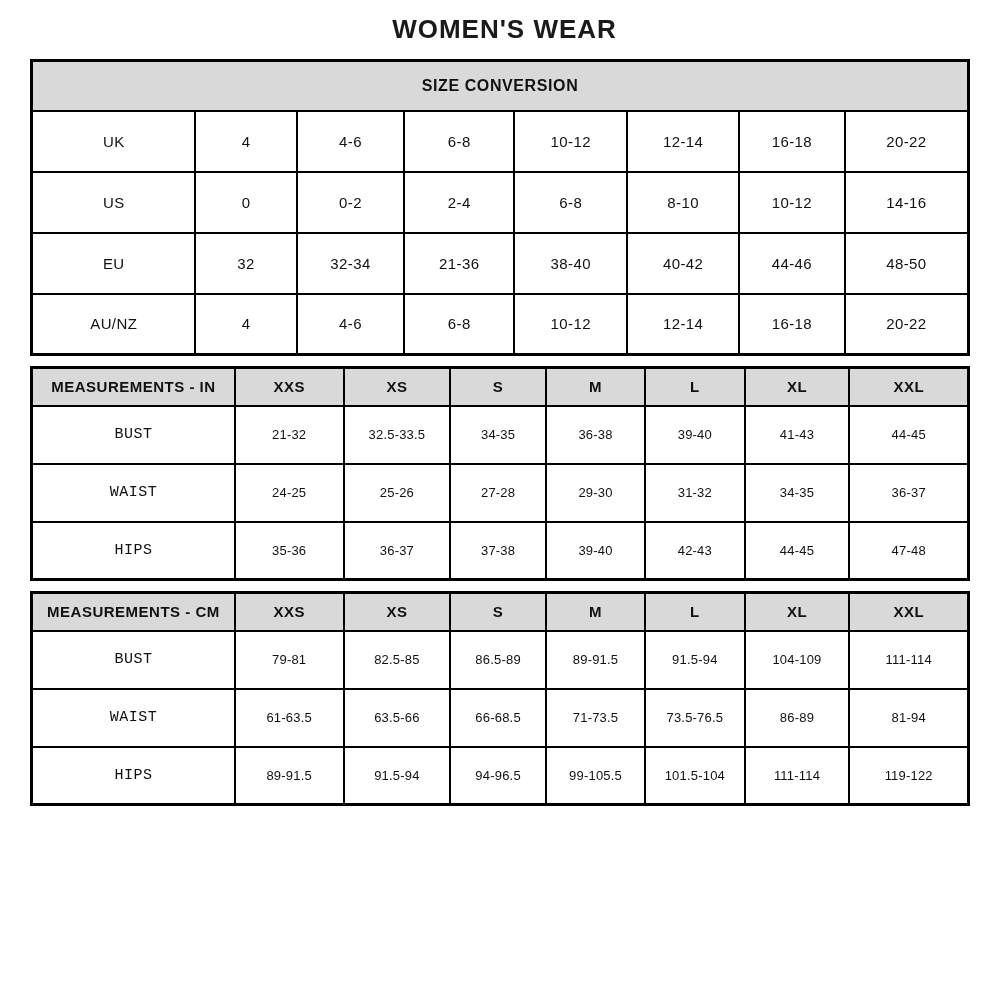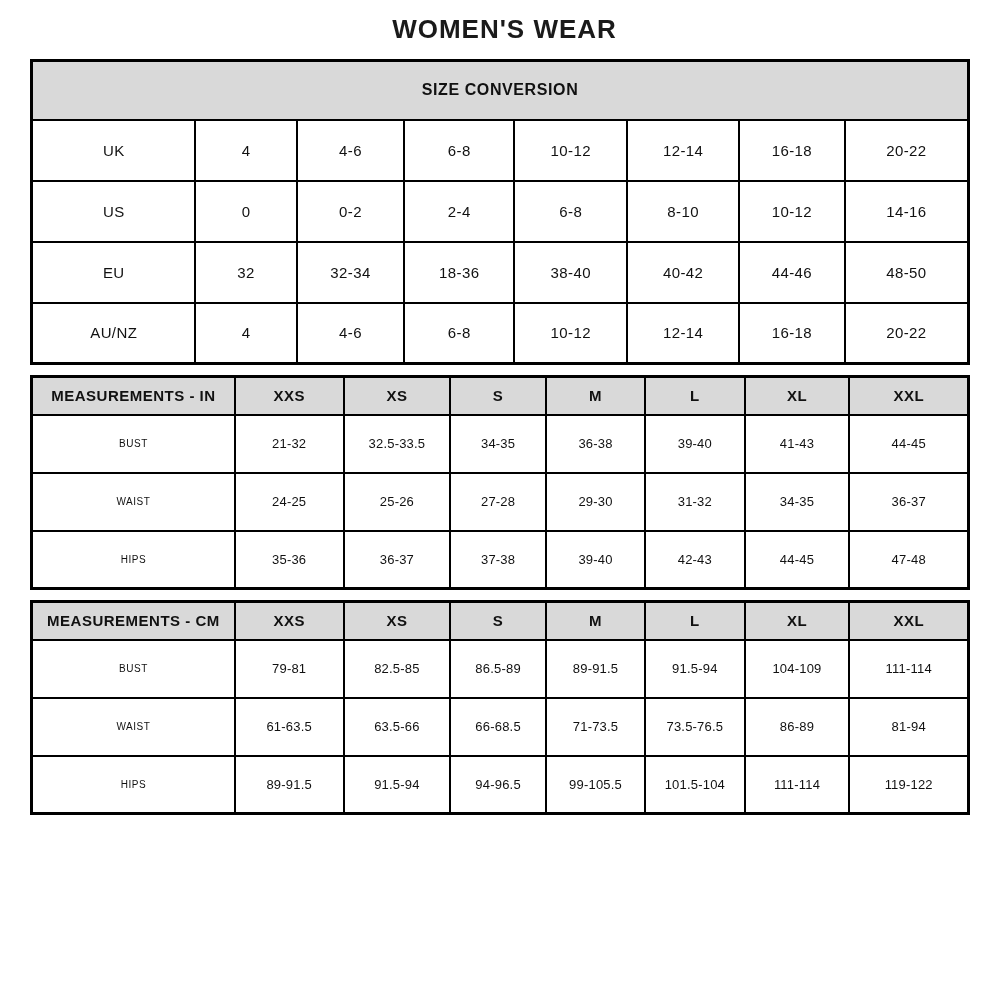--- a/index.html
+++ b/index.html
@@ -34,21 +34,21 @@
     text-align: center;
     vertical-align: middle;
     padding: 0 2px;
     overflow: hidden;
     white-space: nowrap;
   }
 
   
   #size-conversion .title-row td {
     background: #d9d9d9;
-    height: 59px;
+    height: 50px;
     font-weight: 700;
     font-size: 16px;
     letter-spacing: 0.6px;
   }
   #size-conversion .t1-head-cell {
     height: 55px;
     font-size: 15px;
     letter-spacing: 0.6px;
     font-weight: 400;
   }
@@ -64,22 +64,23 @@
   table.measure .head-row td {
     background: #d9d9d9;
     height: 38px;
     font-weight: 700;
     font-size: 15px;
     letter-spacing: 0.5px;
     text-align: center;
   }
   table.measure .label-cell {
     height: 58px;
-    font-size: 10px;
+    font-size: 15px;
     letter-spacing: 0.5px;
+    font-family: Liberation Mono, monospace;
   }
   table.measure .value-cell {
     height: 58px;
     font-size: 13px;
     letter-spacing: 0.2px;
   }
 
   
   #size-conversion col.c0 { width: 17.5%; }
   #size-conversion col.c1 { width: 10.8%; }
@@ -139,21 +140,21 @@
           <td class="value-cell">2-4</td>
           <td class="value-cell">6-8</td>
           <td class="value-cell">8-10</td>
           <td class="value-cell">10-12</td>
           <td class="value-cell">14-16</td>
         </tr>
         <tr>
           <td class="label-cell">EU</td>
           <td class="value-cell">32</td>
           <td class="value-cell">32-34</td>
-          <td class="value-cell">18-36</td>
+          <td class="value-cell">21-36</td>
           <td class="value-cell">38-40</td>
           <td class="value-cell">40-42</td>
           <td class="value-cell">44-46</td>
           <td class="value-cell">48-50</td>
         </tr>
         <tr>
           <td class="label-cell">AU/NZ</td>
           <td class="value-cell">4</td>
           <td class="value-cell">4-6</td>
           <td class="value-cell">6-8</td>

